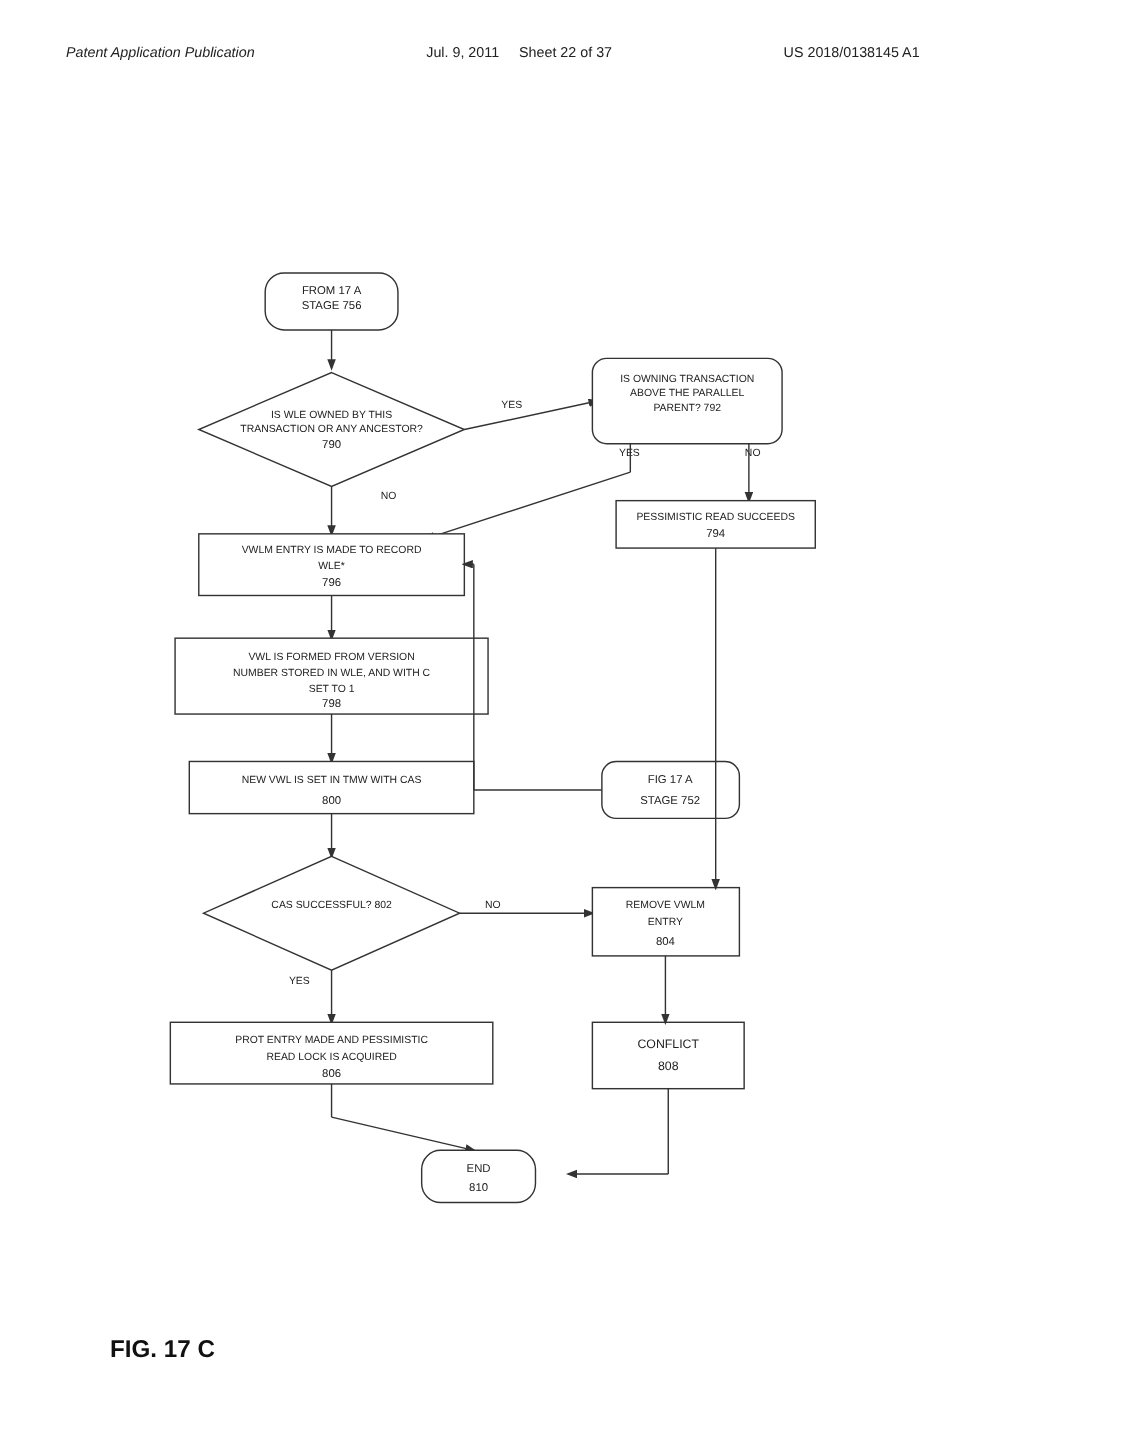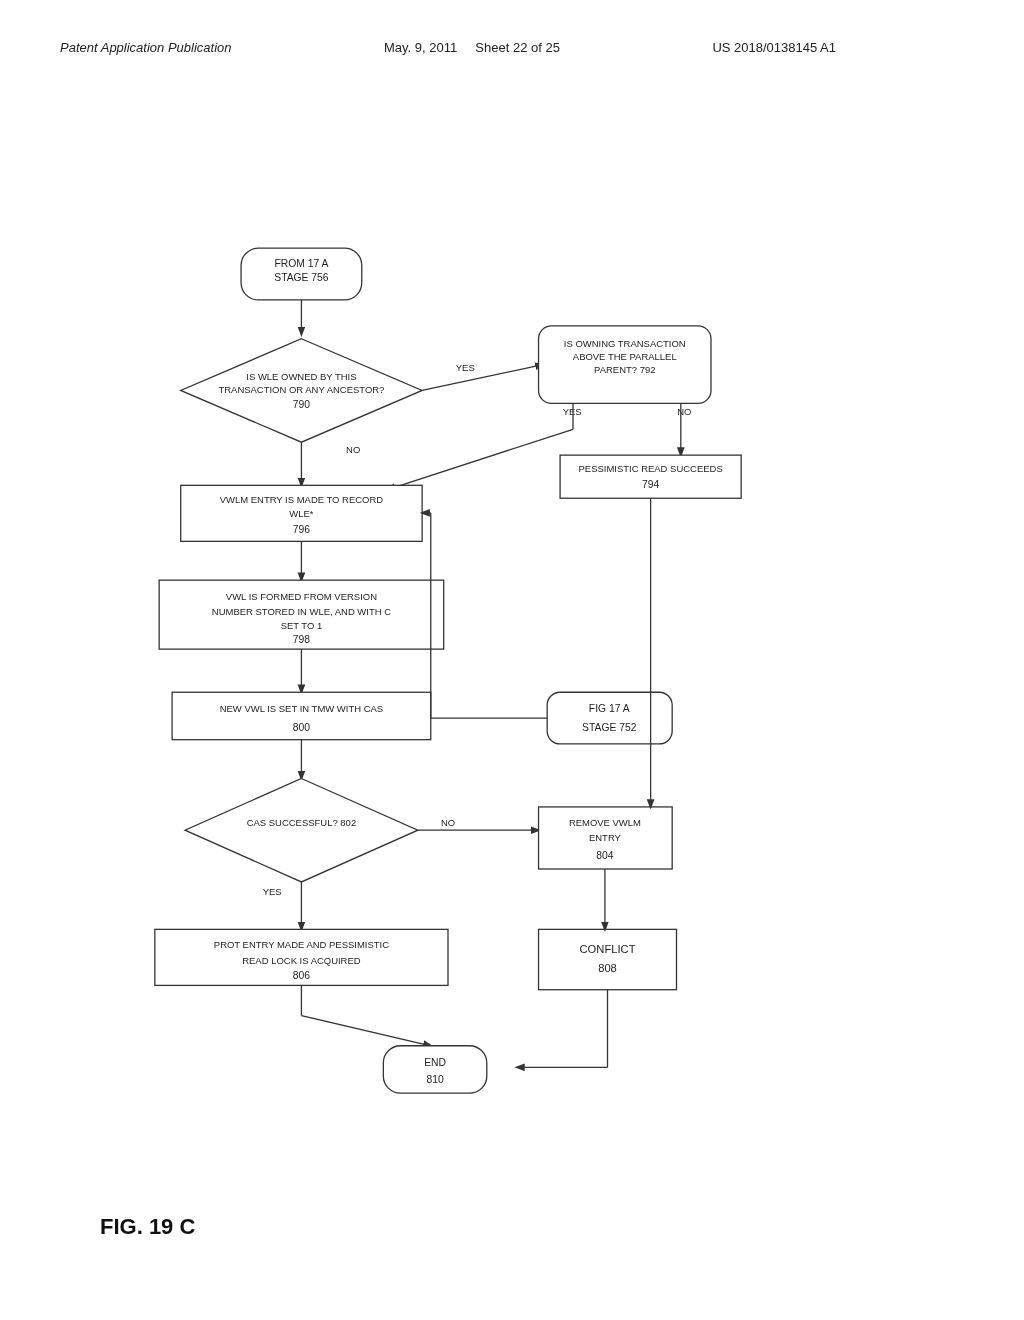--- a/index.html
+++ b/index.html
@@ -62,22 +62,22 @@
       font-family: Arial, sans-serif;
     }
   </style>
 </head>
 <body>
 
 <div class="page">
   <div class="header">
     <span class="header-left">Patent Application Publication</span>
     <span class="header-center">
-      <span>May. 9, 2011</span>&nbsp;&nbsp;&nbsp;&nbsp;
-      <span>Sheet 22 of 25</span>
+      <span>Jul. 9, 2011</span>&nbsp;&nbsp;&nbsp;&nbsp;
+      <span>Sheet 22 of 37</span>
     </span>
     <span class="header-right">US 2018/0138145 A1</span>
   </div>
 
   <div class="diagram-area">
     <svg viewBox="0 0 900 1050" xmlns="http://www.w3.org/2000/svg">
       <defs>
         <marker id="arrow" markerWidth="8" markerHeight="8" refX="6" refY="3" orient="auto">
           <path d="M0,0 L0,6 L8,3 z" fill="#333"></path>
         </marker>
@@ -181,14 +181,14 @@
 
       <line x1="685" y1="545" x2="685" y2="678" stroke="#333" stroke-width="1.5" marker-end="url(#arrow)"></line>
 
       <line x1="565" y1="575" x2="430" y2="575" stroke="#333" stroke-width="1.5"></line>
       <line x1="430" y1="575" x2="430" y2="337" stroke="#333" stroke-width="1.5"></line>
       <line x1="430" y1="337" x2="420" y2="337" stroke="#333" stroke-width="1.5" marker-end="url(#arrow)"></line>
 
     </svg>
   </div>
 
-  <div class="fig-label">FIG. 19 C</div>
+  <div class="fig-label">FIG. 17 C</div>
 </div>
 
 </body></html>

